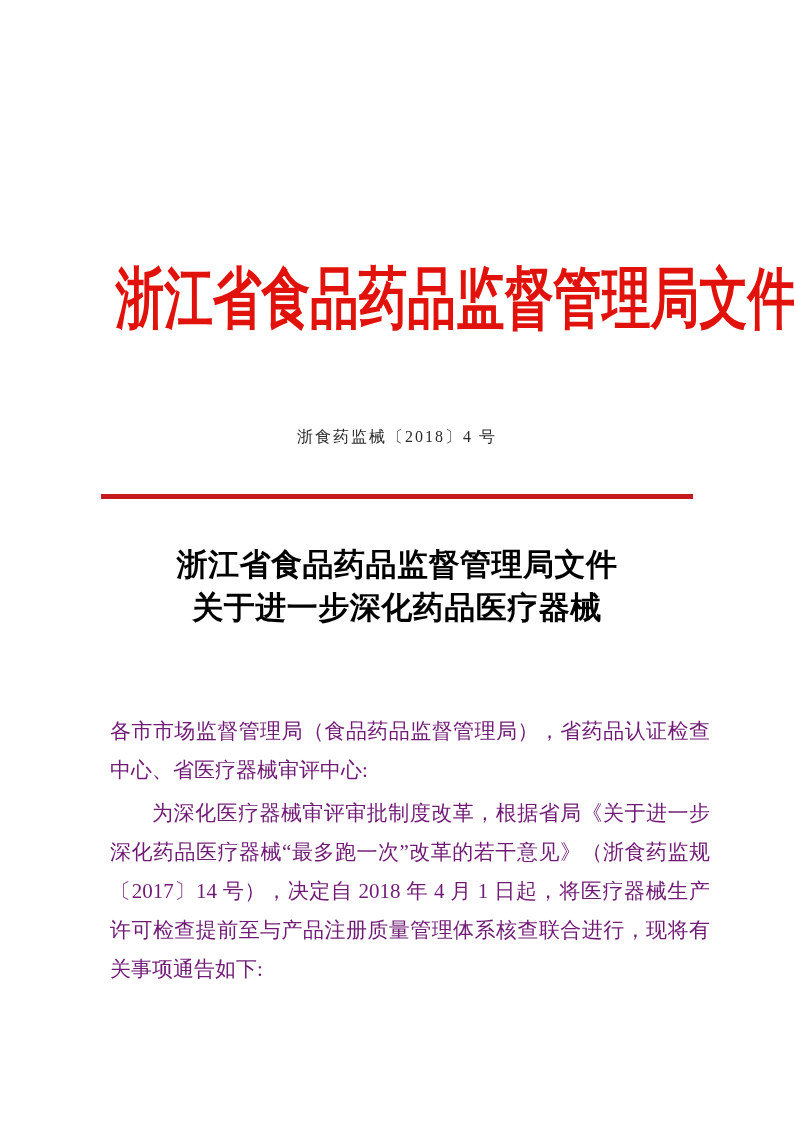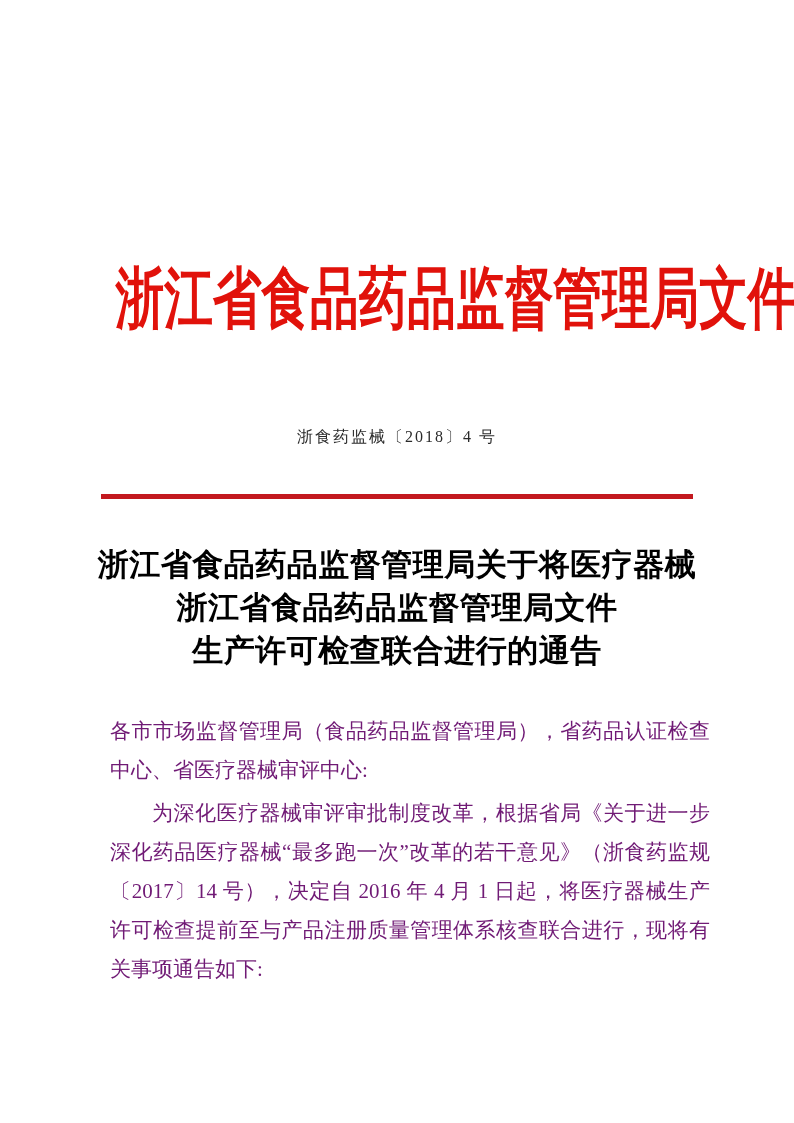--- a/index.html
+++ b/index.html
@@ -94,23 +94,22 @@
 
   <div class="org-title">
     <span class="stretch">浙江省食品药品监督管理局文件</span>
   </div>
 
   <div class="doc-number">浙食药监械〔2018〕4 号</div>
 
   <div class="red-rule"></div>
 
   <div class="notice-title">
-    <div>浙江省食品药品监督管理局关于将医疗器械</div>
     <div>浙江省食品药品监督管理局文件</div>
-    <div>生产许可检查联合进行的通告</div>
+    <div>关于进一步深化药品医疗器械</div>
   </div>
 
   <div class="body-text">
     <p>各市市场监督管理局（食品药品监督管理局），省药品认证检查中心、省医疗器械审评中心:</p>
-    <p class="indent">为深化医疗器械审评审批制度改革，根据省局《关于进一步深化药品医疗器械“最多跑一次”改革的若干意见》（浙食药监规〔2017〕14 号），决定自 2016 年 4 月 1 日起，将医疗器械生产许可检查提前至与产品注册质量管理体系核查联合进行，现将有关事项通告如下:</p>
+    <p class="indent">为深化医疗器械审评审批制度改革，根据省局《关于进一步深化药品医疗器械“最多跑一次”改革的若干意见》（浙食药监规〔2017〕14 号），决定自 2018 年 4 月 1 日起，将医疗器械生产许可检查提前至与产品注册质量管理体系核查联合进行，现将有关事项通告如下:</p>
   </div>
 
 </div>
 
 </body></html>

